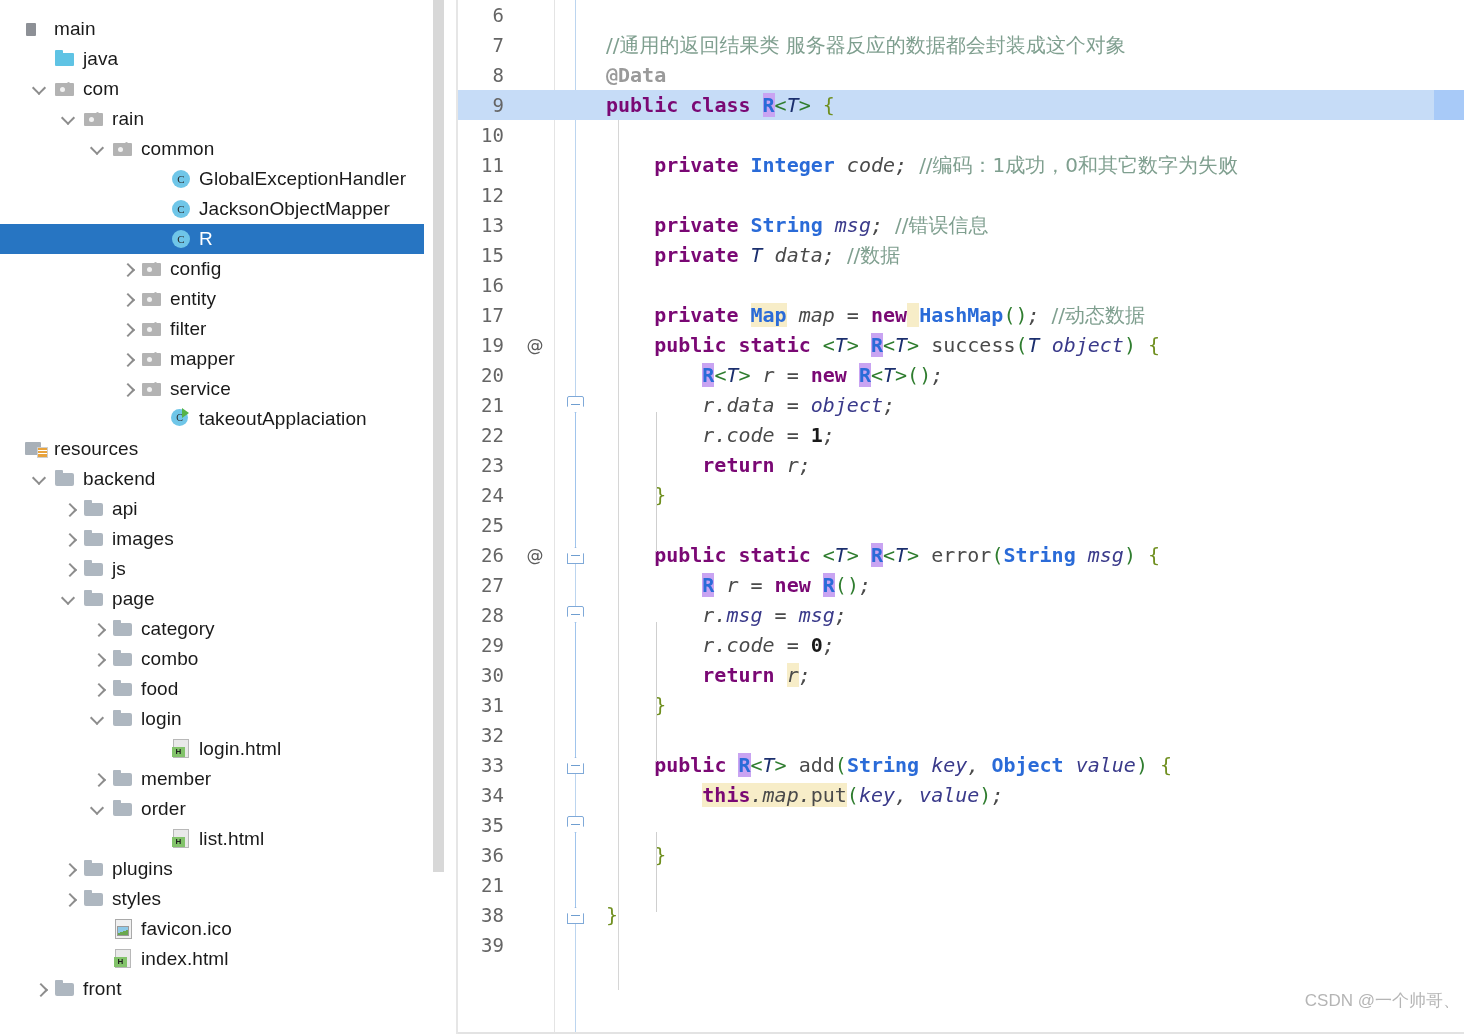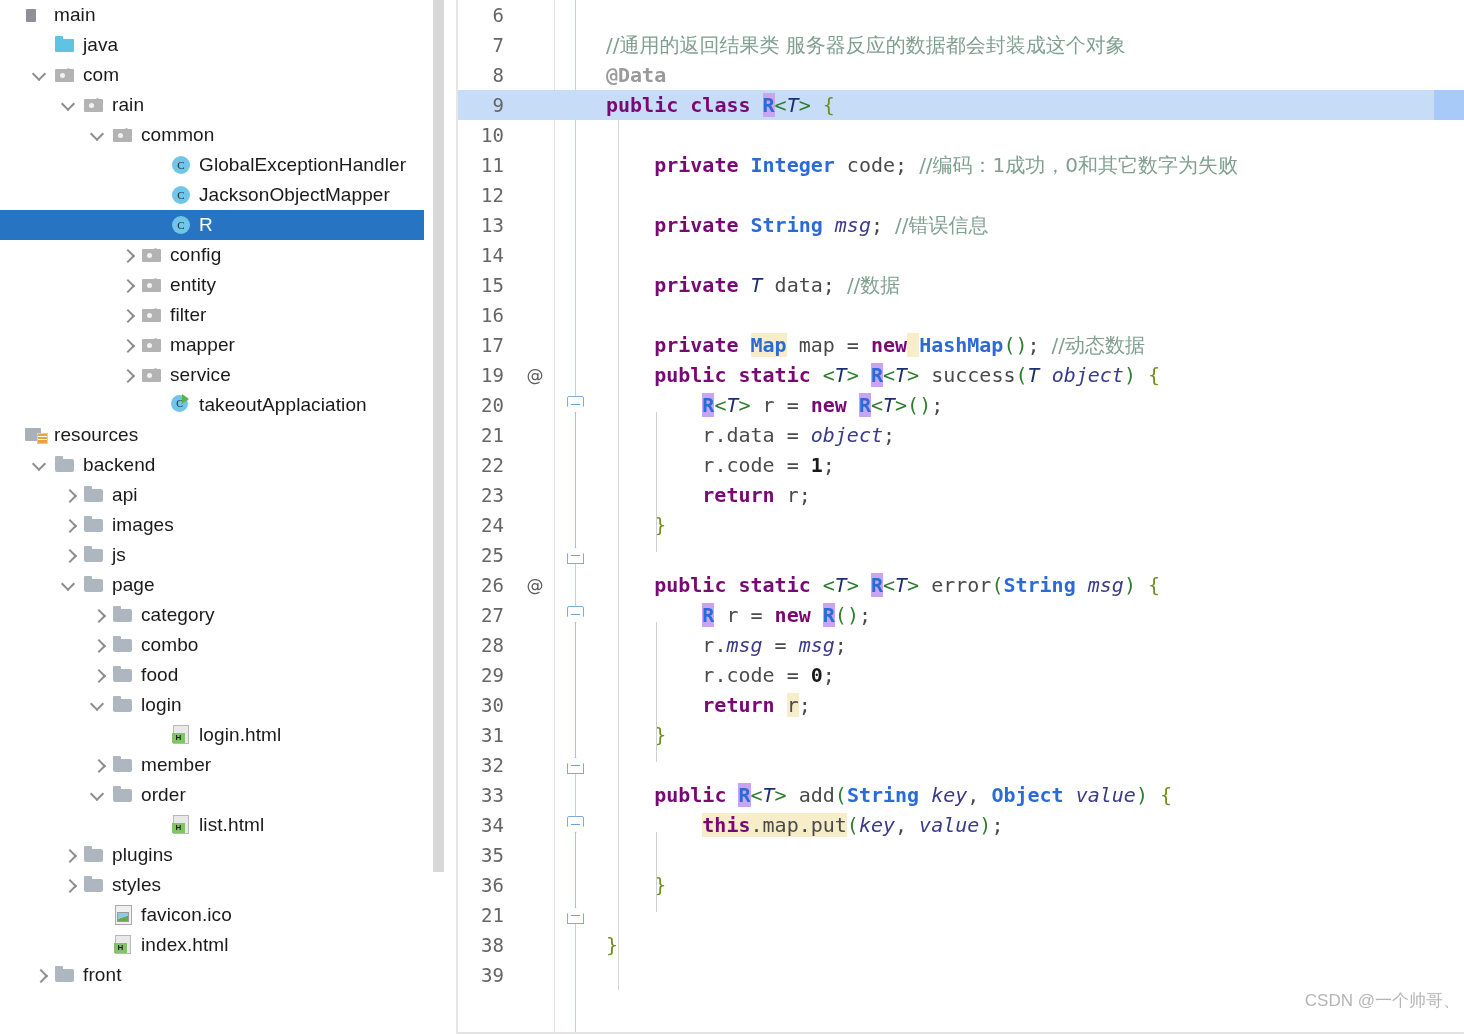--- a/index.html
+++ b/index.html
@@ -24,20 +24,21 @@
     position: relative;
     width: 458px;
     height: 1034px;
     background: #ffffff;
     overflow: hidden;
     flex: 0 0 458px;
   }
   .tree {
     position: relative;
     width: 424px;
+    margin-top: 14px;
   }
   .tree-row {
     position: relative;
     height: 30px;
     display: flex;
     align-items: center;
     white-space: nowrap;
     font-size: 19px;
     color: #1a1a1a;
     font-family: "Liberation Sans", sans-serif;
@@ -336,21 +337,21 @@
     position:absolute;
     width:1px;
     background:#d6d6d6;
   }
 
   
   .kw   { color:#7a0874; font-weight:bold; }                         
   .cmtz { color:#7f9f8f; font-family:"DejaVu Sans", sans-serif; } 
   .ann  { color:#9a9a9a; font-weight:bold; }       
   .type { color:#2a6bd8; font-weight:bold; }       
-  .ident{ color:#4a4a4a; }                          
+  .ident{ color:#4a4a4a;font-style:italic; }                          
   .meth { color:#4a4a4a; }                          
   .num  { color:#1a1a1a; font-weight:bold; }        
   .gen  { color:#2f7d2f; }                          
   .tv   { color:#1b2f6e; font-style:italic; }       
   .prm  { color:#3a3a8a; font-style:italic; }       
   .brc  { color:#6f8f1f; }                          
   .paren{ color:#2f7d2f; }
 
   .hl-r  { background:#c9a4f2; }                    
   .hl-y  { background:#f7edc8; }                    
@@ -606,21 +607,20 @@
       </div>
     <div class="lines" id="code-root">
         <div class="line"><span class="lnum">6</span><span class="gutter-at"></span><span class="gutter-fold"></span><span class="code"></span></div>
         <div class="line"><span class="lnum">7</span><span class="gutter-at"></span><span class="gutter-fold"></span><span class="code"><span class="ws"></span><span class="cmtz">//通用的返回结果类 服务器反应的数据都会封装成这个对象</span></span></div>
         <div class="line"><span class="lnum">8</span><span class="gutter-at"></span><span class="gutter-fold"></span><span class="code"><span class="ann">@Data</span></span></div>
         <div class="line cur"><span class="lnum">9</span><span class="gutter-at"></span><span class="gutter-fold"></span><span class="code"><span class="kw">public</span><span class="ws">&nbsp;</span><span class="kw">class</span><span class="ws">&nbsp;</span><span class="type hl-r">R</span><span class="gen">&lt;</span><span class="tv">T</span><span class="gen">&gt;</span><span class="ws">&nbsp;</span><span class="brc">{</span></span></div>
         <div class="line"><span class="lnum">10</span><span class="gutter-at"></span><span class="gutter-fold"></span><span class="code"></span></div>
         <div class="line"><span class="lnum">11</span><span class="gutter-at"></span><span class="gutter-fold"></span><span class="code"><span class="ws">&nbsp;&nbsp;&nbsp;&nbsp;</span><span class="kw">private</span><span class="ws">&nbsp;</span><span class="type">Integer</span><span class="ws">&nbsp;</span><span class="ident">code</span><span class="ident">;</span><span class="ws">&nbsp;</span><span class="cmtz">//编码：1成功，0和其它数字为失败</span></span></div>
         <div class="line"><span class="lnum">12</span><span class="gutter-at"></span><span class="gutter-fold"></span><span class="code"></span></div>
         <div class="line"><span class="lnum">13</span><span class="gutter-at"></span><span class="gutter-fold"></span><span class="code"><span class="ws">&nbsp;&nbsp;&nbsp;&nbsp;</span><span class="kw">private</span><span class="ws">&nbsp;</span><span class="type">String</span><span class="ws">&nbsp;</span><span class="prm">msg</span><span class="ident">;</span><span class="ws">&nbsp;</span><span class="cmtz">//错误信息</span></span></div>
-        <div class="line"><span class="lnum">14</span><span class="gutter-at"></span><span class="gutter-fold"></span><span class="code"></span></div>
         <div class="line"><span class="lnum">15</span><span class="gutter-at"></span><span class="gutter-fold"></span><span class="code"><span class="ws">&nbsp;&nbsp;&nbsp;&nbsp;</span><span class="kw">private</span><span class="ws">&nbsp;</span><span class="tv">T</span><span class="ws">&nbsp;</span><span class="ident">data</span><span class="ident">;</span><span class="ws">&nbsp;</span><span class="cmtz">//数据</span></span></div>
         <div class="line"><span class="lnum">16</span><span class="gutter-at"></span><span class="gutter-fold"></span><span class="code"></span></div>
         <div class="line"><span class="lnum">17</span><span class="gutter-at"></span><span class="gutter-fold"></span><span class="code"><span class="ws">&nbsp;&nbsp;&nbsp;&nbsp;</span><span class="kw">private</span><span class="ws">&nbsp;</span><span class="type hl-y">Map</span><span class="ws">&nbsp;</span><span class="ident">map</span><span class="ws">&nbsp;</span><span class="ident">=</span><span class="ws">&nbsp;</span><span class="kw">new</span><span class="ws hl-y">&nbsp;</span><span class="type">HashMap</span><span class="paren">(</span><span class="paren">)</span><span class="ident">;</span><span class="ws">&nbsp;</span><span class="cmtz">//动态数据</span></span></div>
         <div class="line"><span class="lnum">19</span><span class="gutter-at">@</span><span class="gutter-fold"></span><span class="code"><span class="ws">&nbsp;&nbsp;&nbsp;&nbsp;</span><span class="kw">public</span><span class="ws">&nbsp;</span><span class="kw">static</span><span class="ws">&nbsp;</span><span class="gen">&lt;</span><span class="tv">T</span><span class="gen">&gt;</span><span class="ws">&nbsp;</span><span class="type hl-r">R</span><span class="gen">&lt;</span><span class="tv">T</span><span class="gen">&gt;</span><span class="ws">&nbsp;</span><span class="meth">success</span><span class="paren">(</span><span class="tv">T</span><span class="ws">&nbsp;</span><span class="prm">object</span><span class="paren">)</span><span class="ws">&nbsp;</span><span class="brc">{</span></span></div>
         <div class="line"><span class="lnum">20</span><span class="gutter-at"></span><span class="gutter-fold"></span><span class="code"><span class="ws">&nbsp;&nbsp;&nbsp;&nbsp;&nbsp;&nbsp;&nbsp;&nbsp;</span><span class="type hl-r">R</span><span class="gen">&lt;</span><span class="tv">T</span><span class="gen">&gt;</span><span class="ws">&nbsp;</span><span class="ident">r</span><span class="ws">&nbsp;</span><span class="ident">=</span><span class="ws">&nbsp;</span><span class="kw">new</span><span class="ws">&nbsp;</span><span class="type hl-r">R</span><span class="gen">&lt;</span><span class="tv">T</span><span class="gen">&gt;</span><span class="paren">(</span><span class="paren">)</span><span class="ident">;</span></span></div>
         <div class="line"><span class="lnum">21</span><span class="gutter-at"></span><span class="gutter-fold"></span><span class="code"><span class="ws">&nbsp;&nbsp;&nbsp;&nbsp;&nbsp;&nbsp;&nbsp;&nbsp;</span><span class="ident">r</span><span class="ident">.</span><span class="ident">data</span><span class="ws">&nbsp;</span><span class="ident">=</span><span class="ws">&nbsp;</span><span class="prm">object</span><span class="ident">;</span></span></div>
         <div class="line"><span class="lnum">22</span><span class="gutter-at"></span><span class="gutter-fold"></span><span class="code"><span class="ws">&nbsp;&nbsp;&nbsp;&nbsp;&nbsp;&nbsp;&nbsp;&nbsp;</span><span class="ident">r</span><span class="ident">.</span><span class="ident">code</span><span class="ws">&nbsp;</span><span class="ident">=</span><span class="ws">&nbsp;</span><span class="num">1</span><span class="ident">;</span></span></div>
         <div class="line"><span class="lnum">23</span><span class="gutter-at"></span><span class="gutter-fold"></span><span class="code"><span class="ws">&nbsp;&nbsp;&nbsp;&nbsp;&nbsp;&nbsp;&nbsp;&nbsp;</span><span class="kw">return</span><span class="ws">&nbsp;</span><span class="ident">r</span><span class="ident">;</span></span></div>
         <div class="line"><span class="lnum">24</span><span class="gutter-at"></span><span class="gutter-fold"></span><span class="code"><span class="ws">&nbsp;&nbsp;&nbsp;&nbsp;</span><span class="brc">}</span></span></div>
         <div class="line"><span class="lnum">25</span><span class="gutter-at"></span><span class="gutter-fold"></span><span class="code"></span></div>

